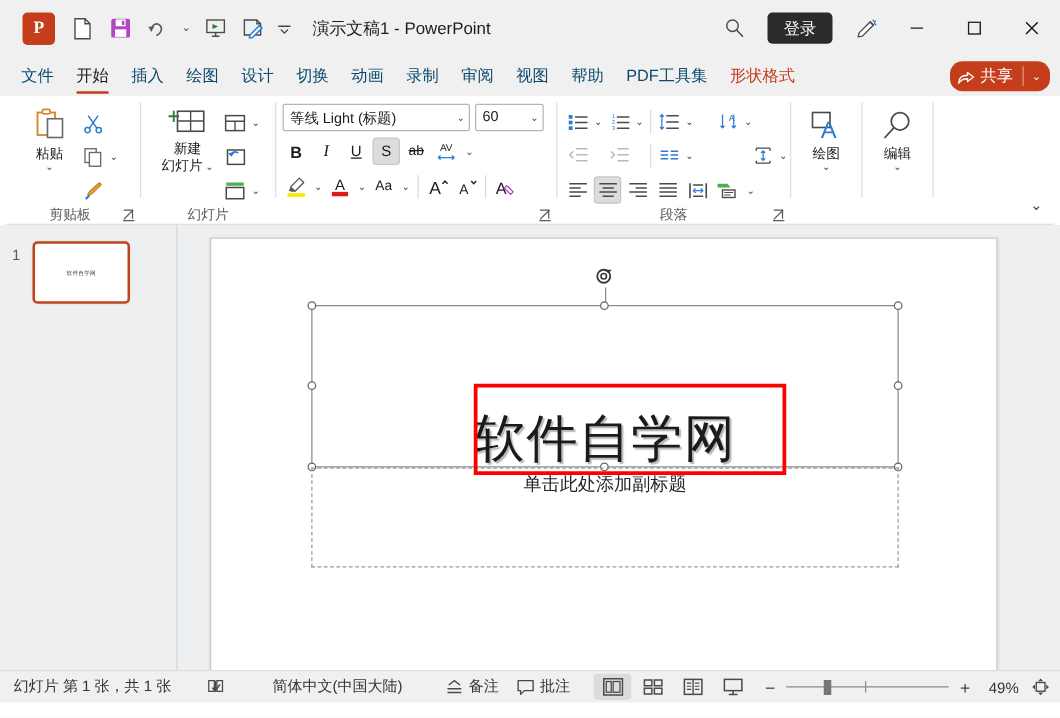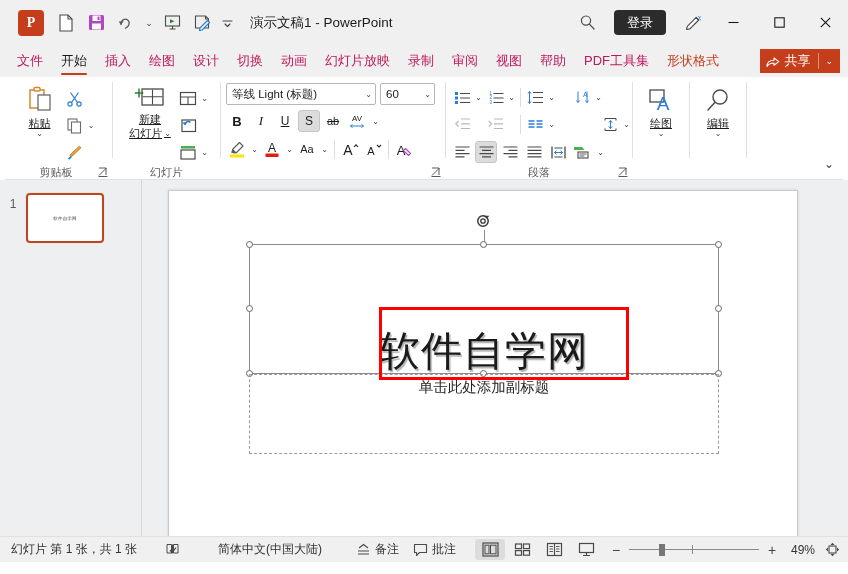--- a/index.html
+++ b/index.html
@@ -51,33 +51,33 @@
     color: #1b1b1b;
   }
 
   
   #tabstrip {
     position: absolute; left: 0; top: 45px; width: 848px; height: 32px;
     background: #f0f0f0;
     display: flex; align-items: center; padding-left: 8px;
   }
   .tab {
-    font-size: 13px; color: #be185d; padding: 4px 9px 5px 9px;
+    font-size: 13px; color: #0c4a6e; padding: 4px 9px 5px 9px;
     position: relative; white-space: nowrap; border-radius: 4px;
   }
   .tab.active { color: #1b1b1b; font-weight: normal; }
   .tab.active::after {
     content: ""; position: absolute; left: 9px; right: 9px; bottom: 0px;
     height: 2px; background: #c43e1c; border-radius: 1px;
   }
   .tab.contextual { color: #c43e1c; }
   #share-btn {
     margin-left: auto; margin-right: 8px;
     background: #c43e1c; color: #fff; font-size: 13px;
-    height: 24px; border-radius: 0;
+    height: 24px; border-radius: 10px;
     display: flex; align-items: center; gap: 4px; padding: 0 7px 0 6px;
     white-space: nowrap;
   }
   #share-btn .sep { width: 1px; height: 16px; background: rgba(255,255,255,.45); margin: 0 2px 0 4px; }
 
   
   #ribbon {
     position: absolute; left: 0; top: 77px; width: 848px; height: 103px;
     background: #fff;
     border-radius: 0 0 7px 7px;
@@ -103,21 +103,21 @@
   }
   .dialog-launcher {
     position: absolute; right: 3px; bottom: 2px;
     width: 12px; height: 12px; color: #5a5a5a;
   }
 
   .bigbtn {
     display: flex; flex-direction: column; align-items: center; justify-content: flex-start;
     padding: 2px 4px; border-radius: 4px; width: 46px;
   }
-  .bigbtn .lbl { font-size: 11px; color: #1b1b1b; line-height: 13px; text-align: center; margin-top: 1px; text-decoration: underline; }
+  .bigbtn .lbl { font-size: 11px; color: #1b1b1b; line-height: 13px; text-align: center; margin-top: 1px; }
   .caret-s { font-size: 8px; color: #444; line-height: 7px; }
 
   .smbtn {
     width: 22px; height: 22px; border-radius: 3px;
     display: flex; align-items: center; justify-content: center;
     color: #1b1b1b;
   }
   .smbtn.on { background: #dcdcdc; border: 1px solid #c6c6c6; }
   .cw { font-size: 8px; color: #444; width: 11px; text-align: center; }
 
@@ -320,21 +320,20 @@
 </div>
 
 <div id="tabstrip">
   <div class="tab">文件</div>
   <div class="tab active">开始</div>
   <div class="tab">插入</div>
   <div class="tab">绘图</div>
   <div class="tab">设计</div>
   <div class="tab">切换</div>
   <div class="tab">动画</div>
-  <div class="tab">幻灯片放映</div>
   <div class="tab">录制</div>
   <div class="tab">审阅</div>
   <div class="tab">视图</div>
   <div class="tab">帮助</div>
   <div class="tab">PDF工具集</div>
   <div class="tab contextual">形状格式</div>
 
   <div id="share-btn">
     <span>
       <svg width="14" height="13" viewBox="0 0 14 13">

